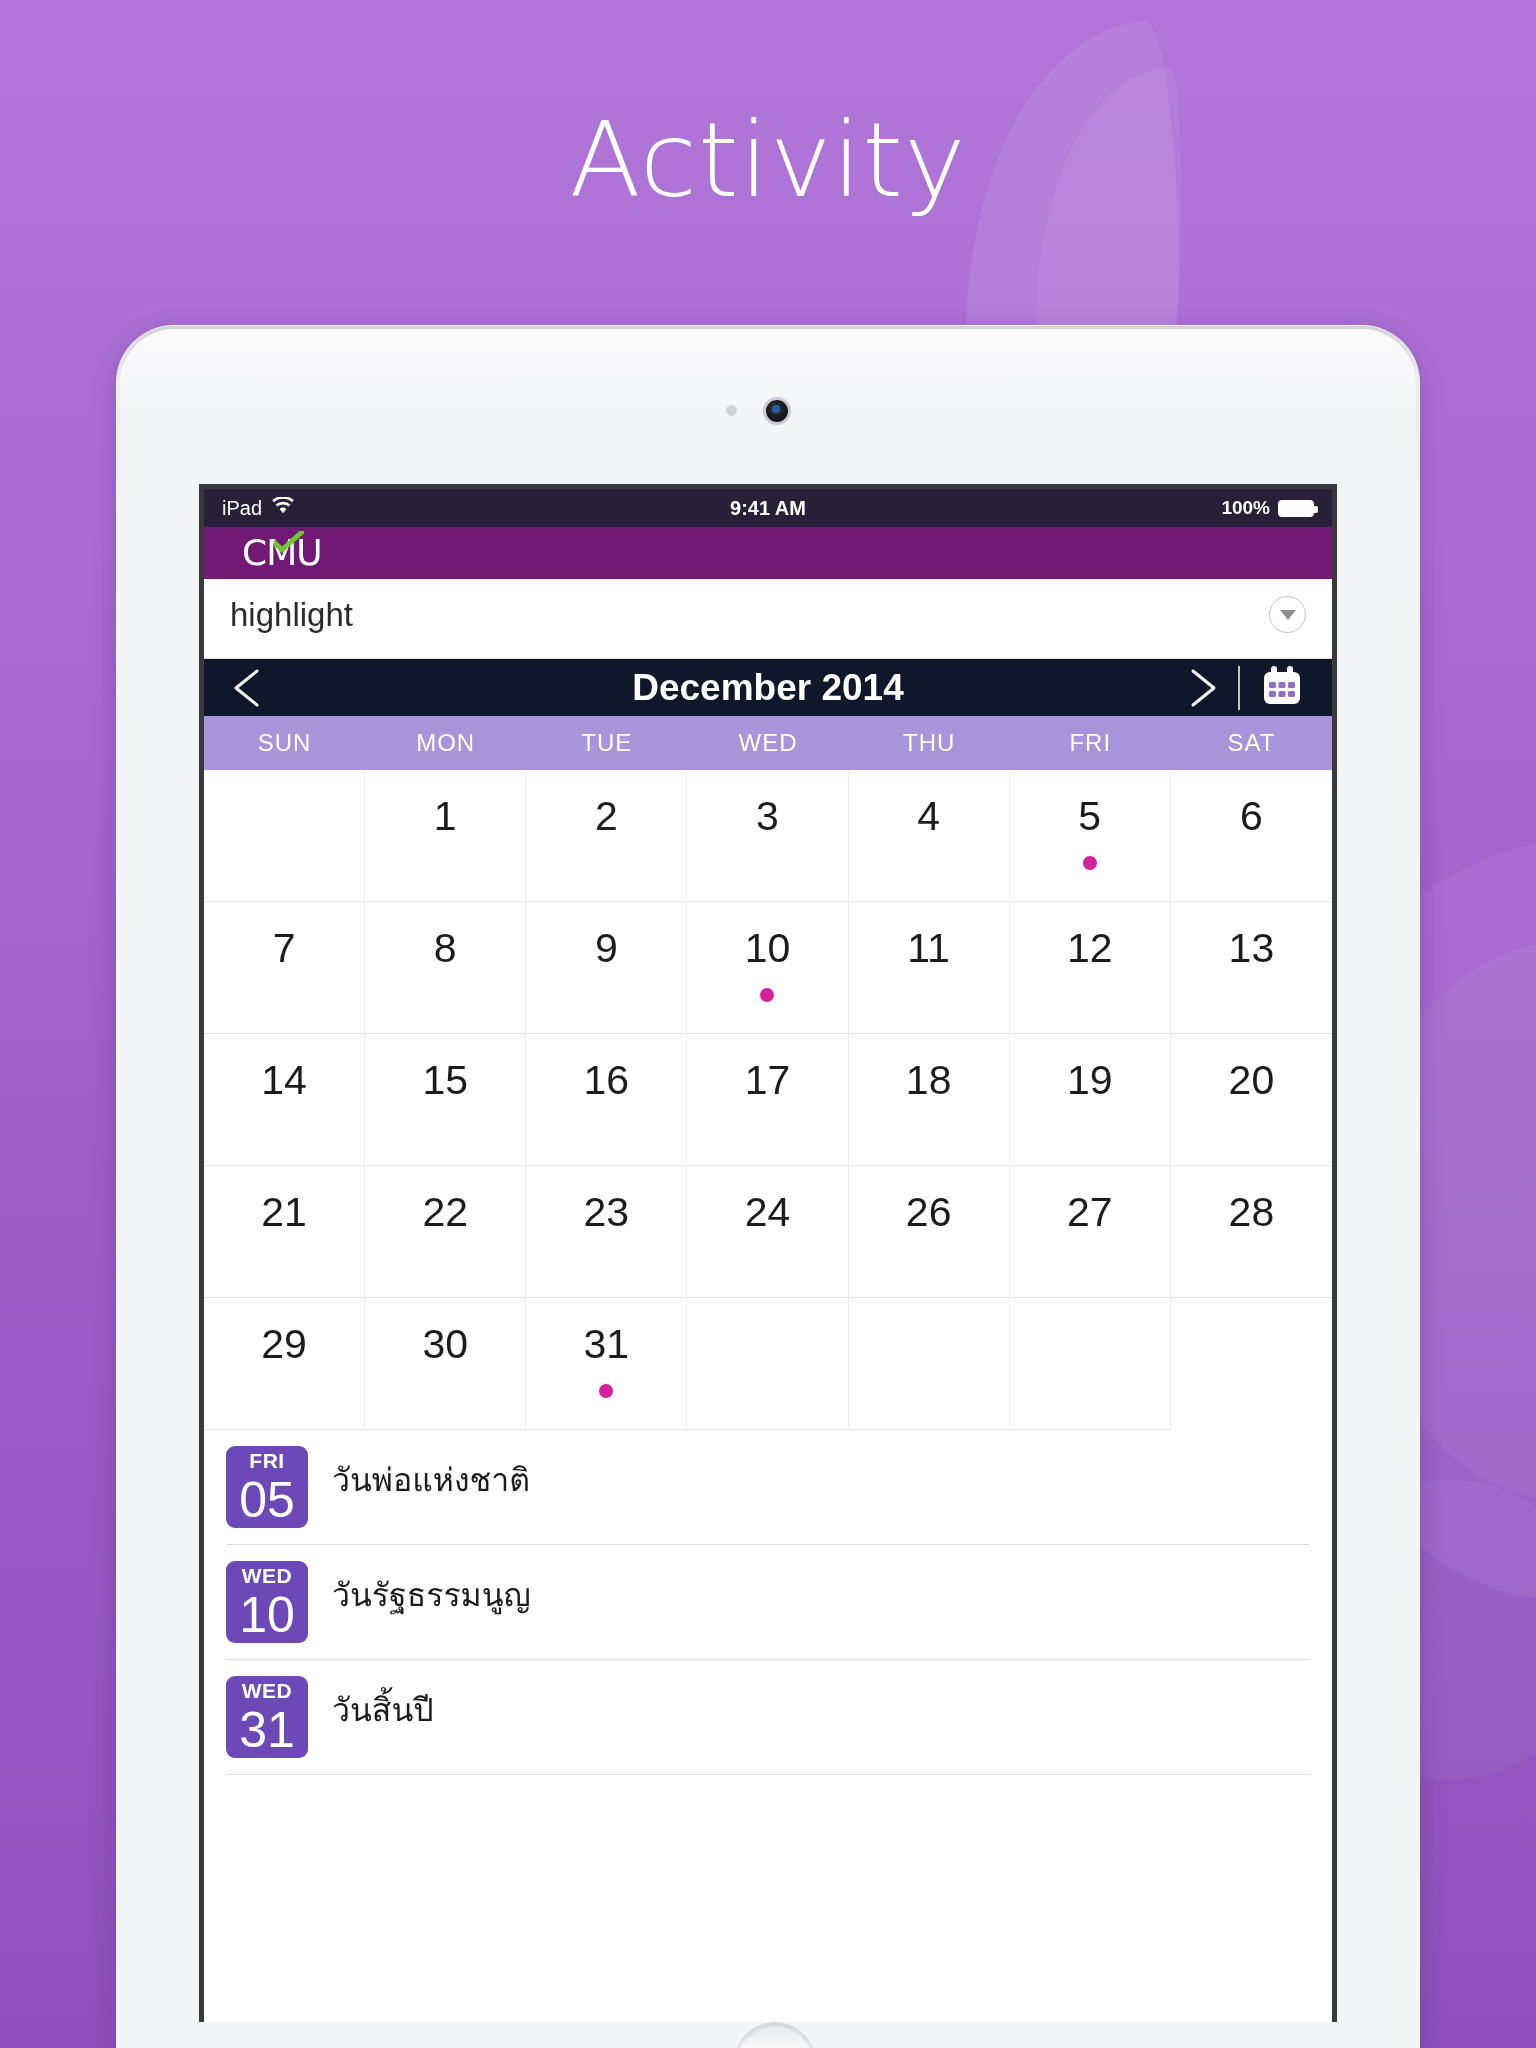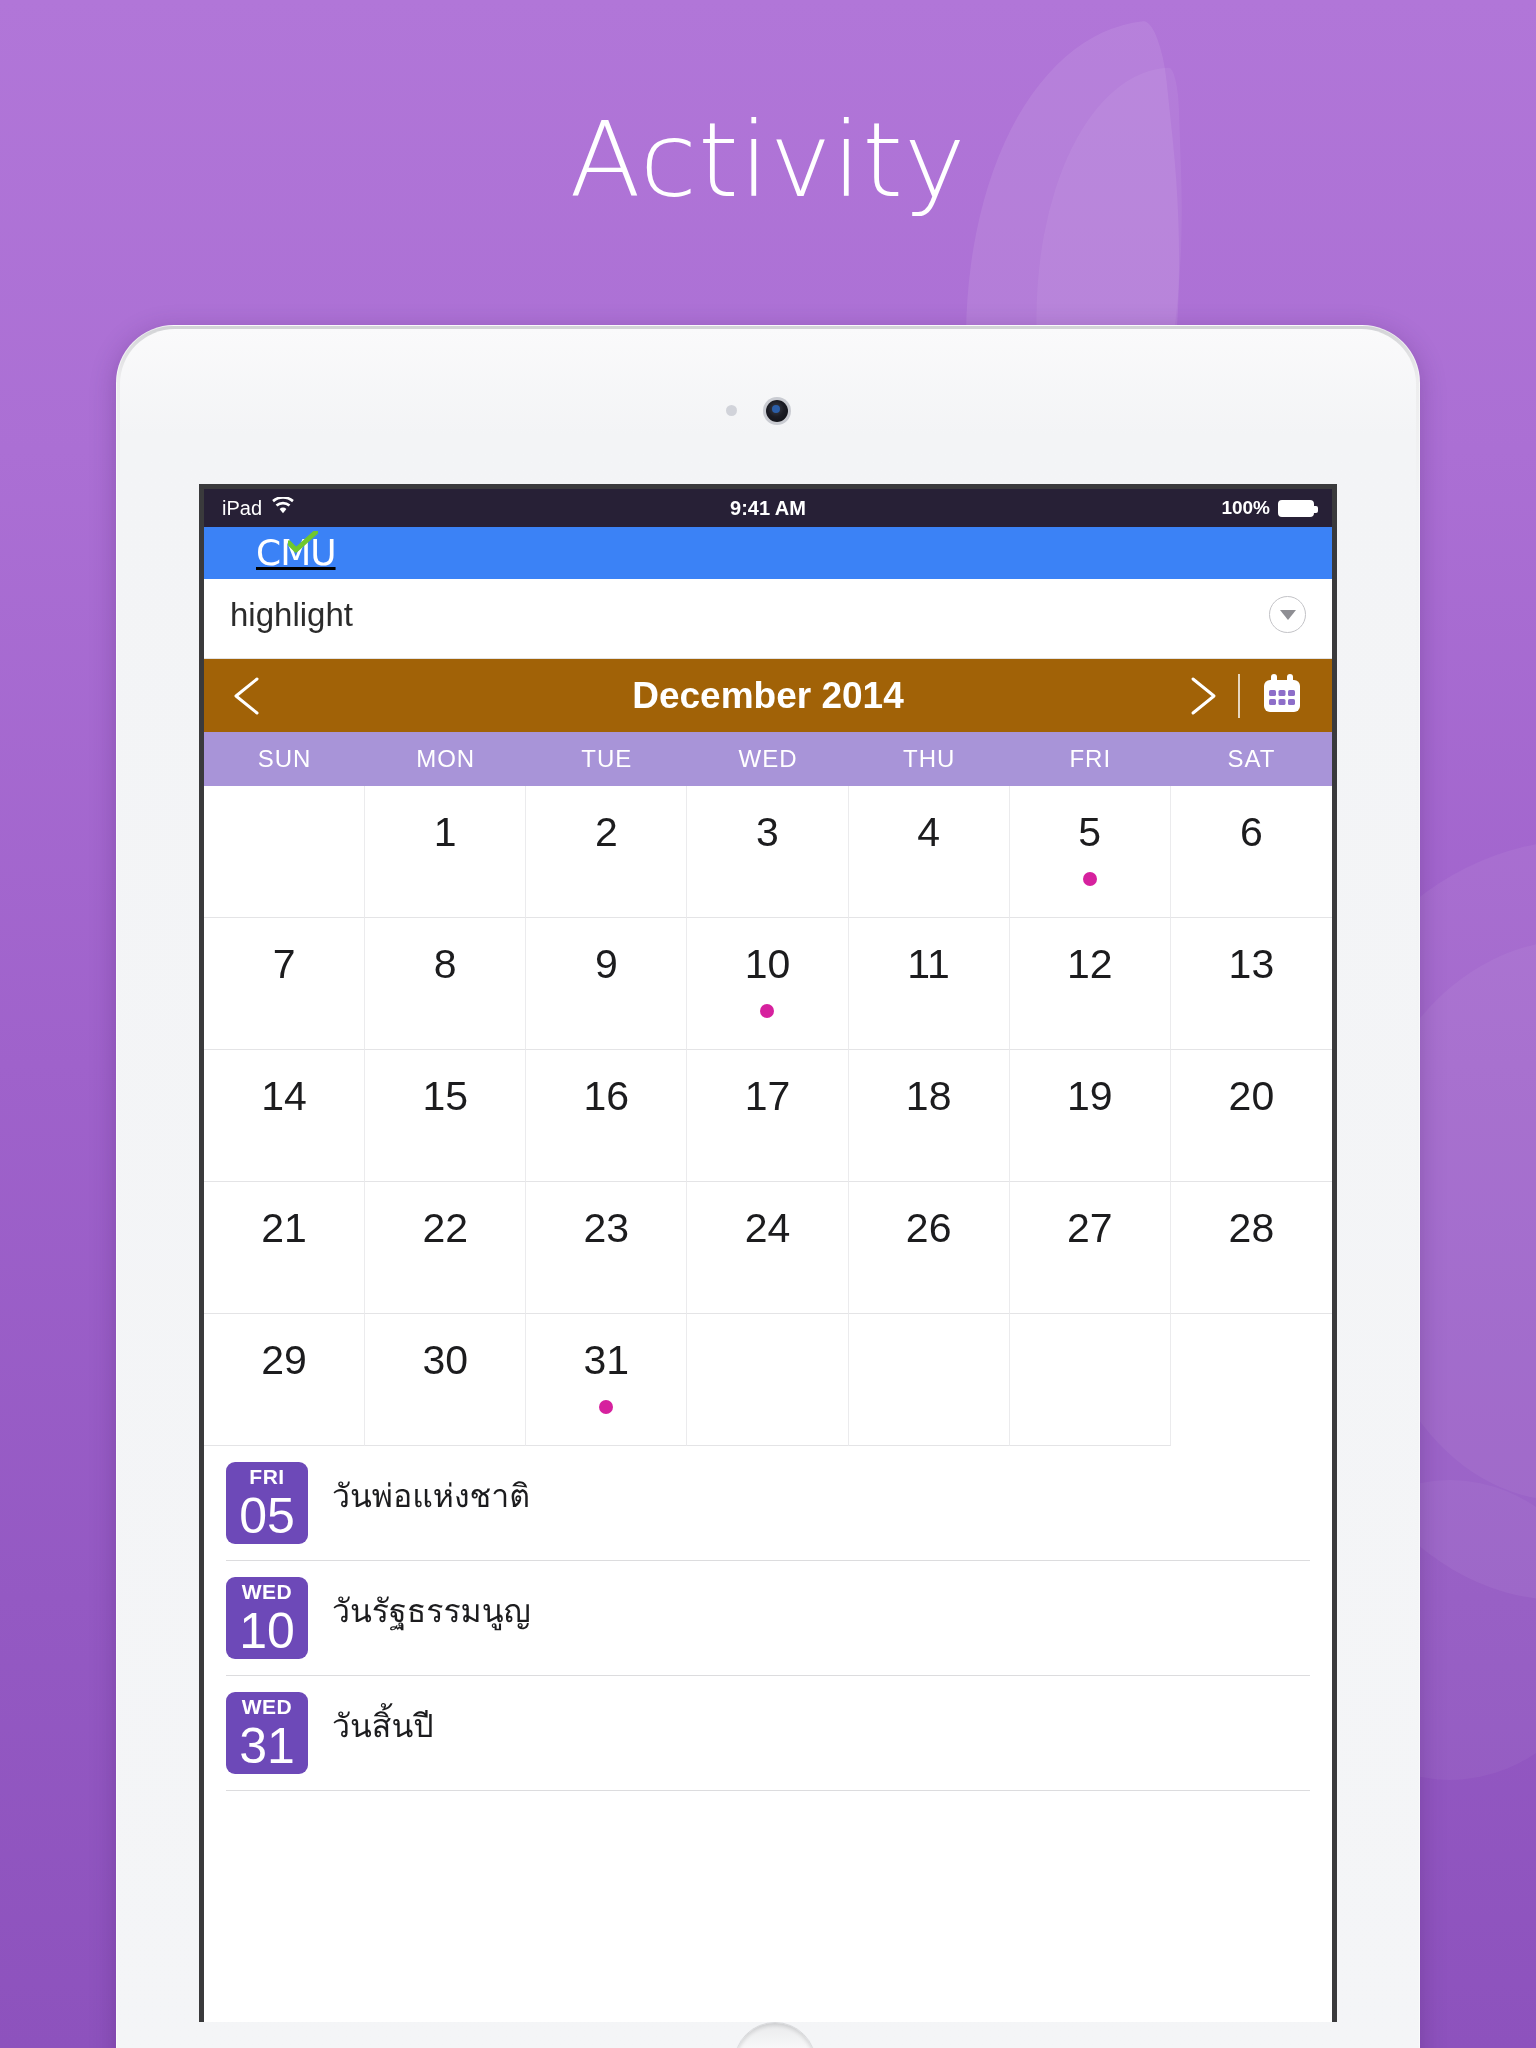--- a/index.html
+++ b/index.html
@@ -135,24 +135,23 @@
     position: relative; background: #fff;
   }
   .battery:after {
     content:""; position:absolute; right:-6px; top:4px;
     width:4px; height:7px; background:#fff; border-radius:0 2px 2px 0;
   }
 
   
   .brandbar {
     height: 52px;
-    background: #3b82f6;
+    background: #701a75;
     display: flex; align-items: center;
-    padding-left: 52px;
-    text-decoration: underline;
+    padding-left: 38px;
   }
   .cmu-logo {
     position: relative;
     color: #ffffff;
     font-size: 36px;
     font-weight: 400;
     letter-spacing: -1px;
     font-family: "DejaVu Sans", sans-serif;
     line-height: 1;
   }
@@ -185,22 +184,22 @@
   }
   .caret-down {
     width: 0; height: 0;
     border-left: 8px solid transparent;
     border-right: 8px solid transparent;
     border-top: 10px solid #8e8e93;
   }
 
   
   .monthbar {
-    height: 73px;
-    background: #a16207;
+    height: 57px;
+    background: #0f172a;
     display: flex; align-items: center;
     padding: 0 28px;
     position: relative;
   }
   .arrow-svg { display:block; }
   .month-label {
     position: absolute; left: 0; right: 0;
     text-align: center;
     color: #ffffff;
     font-size: 37px;

